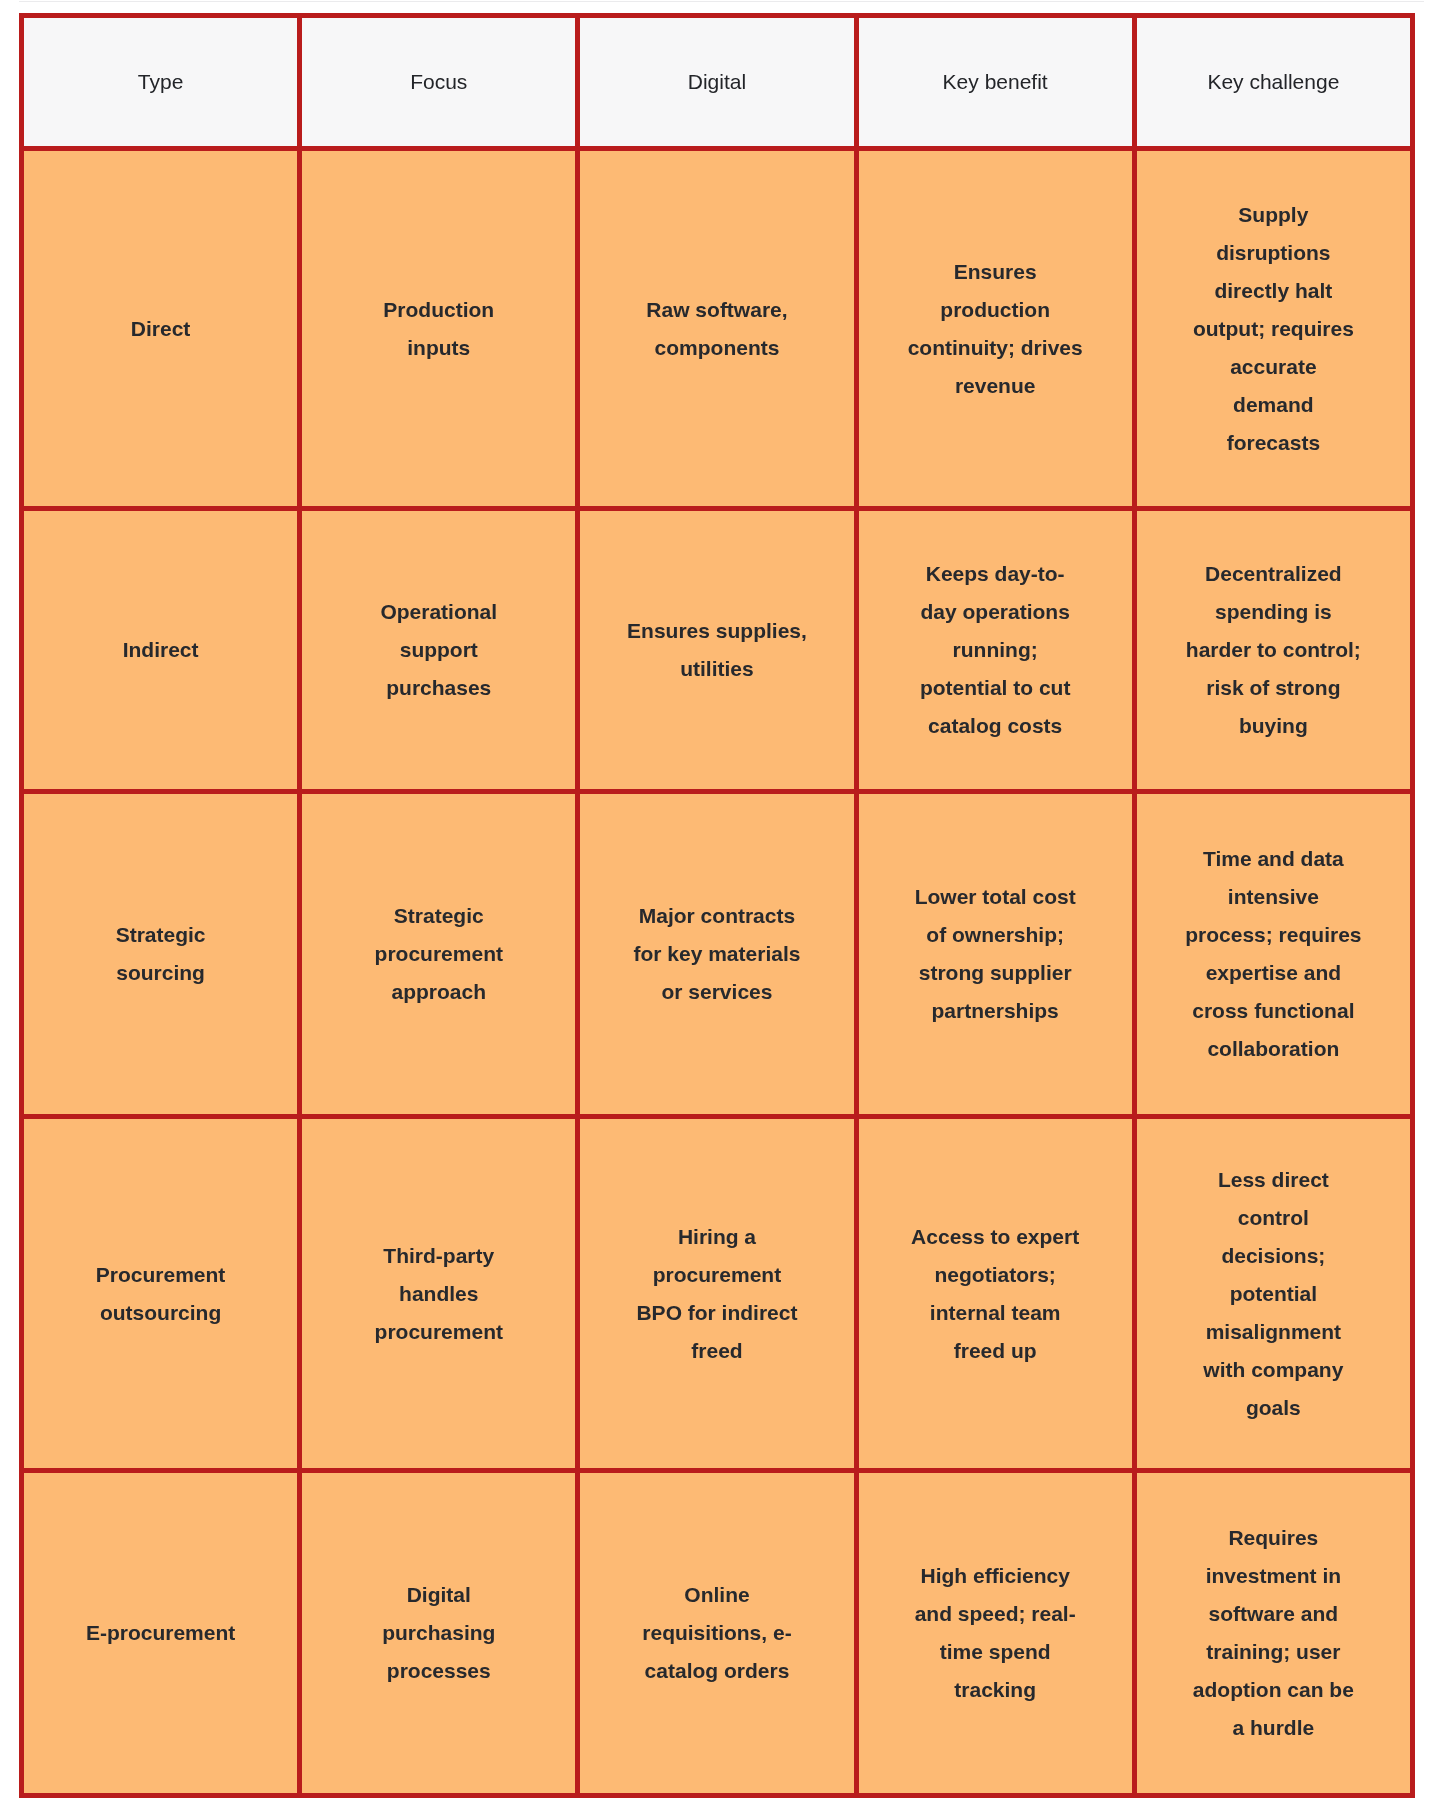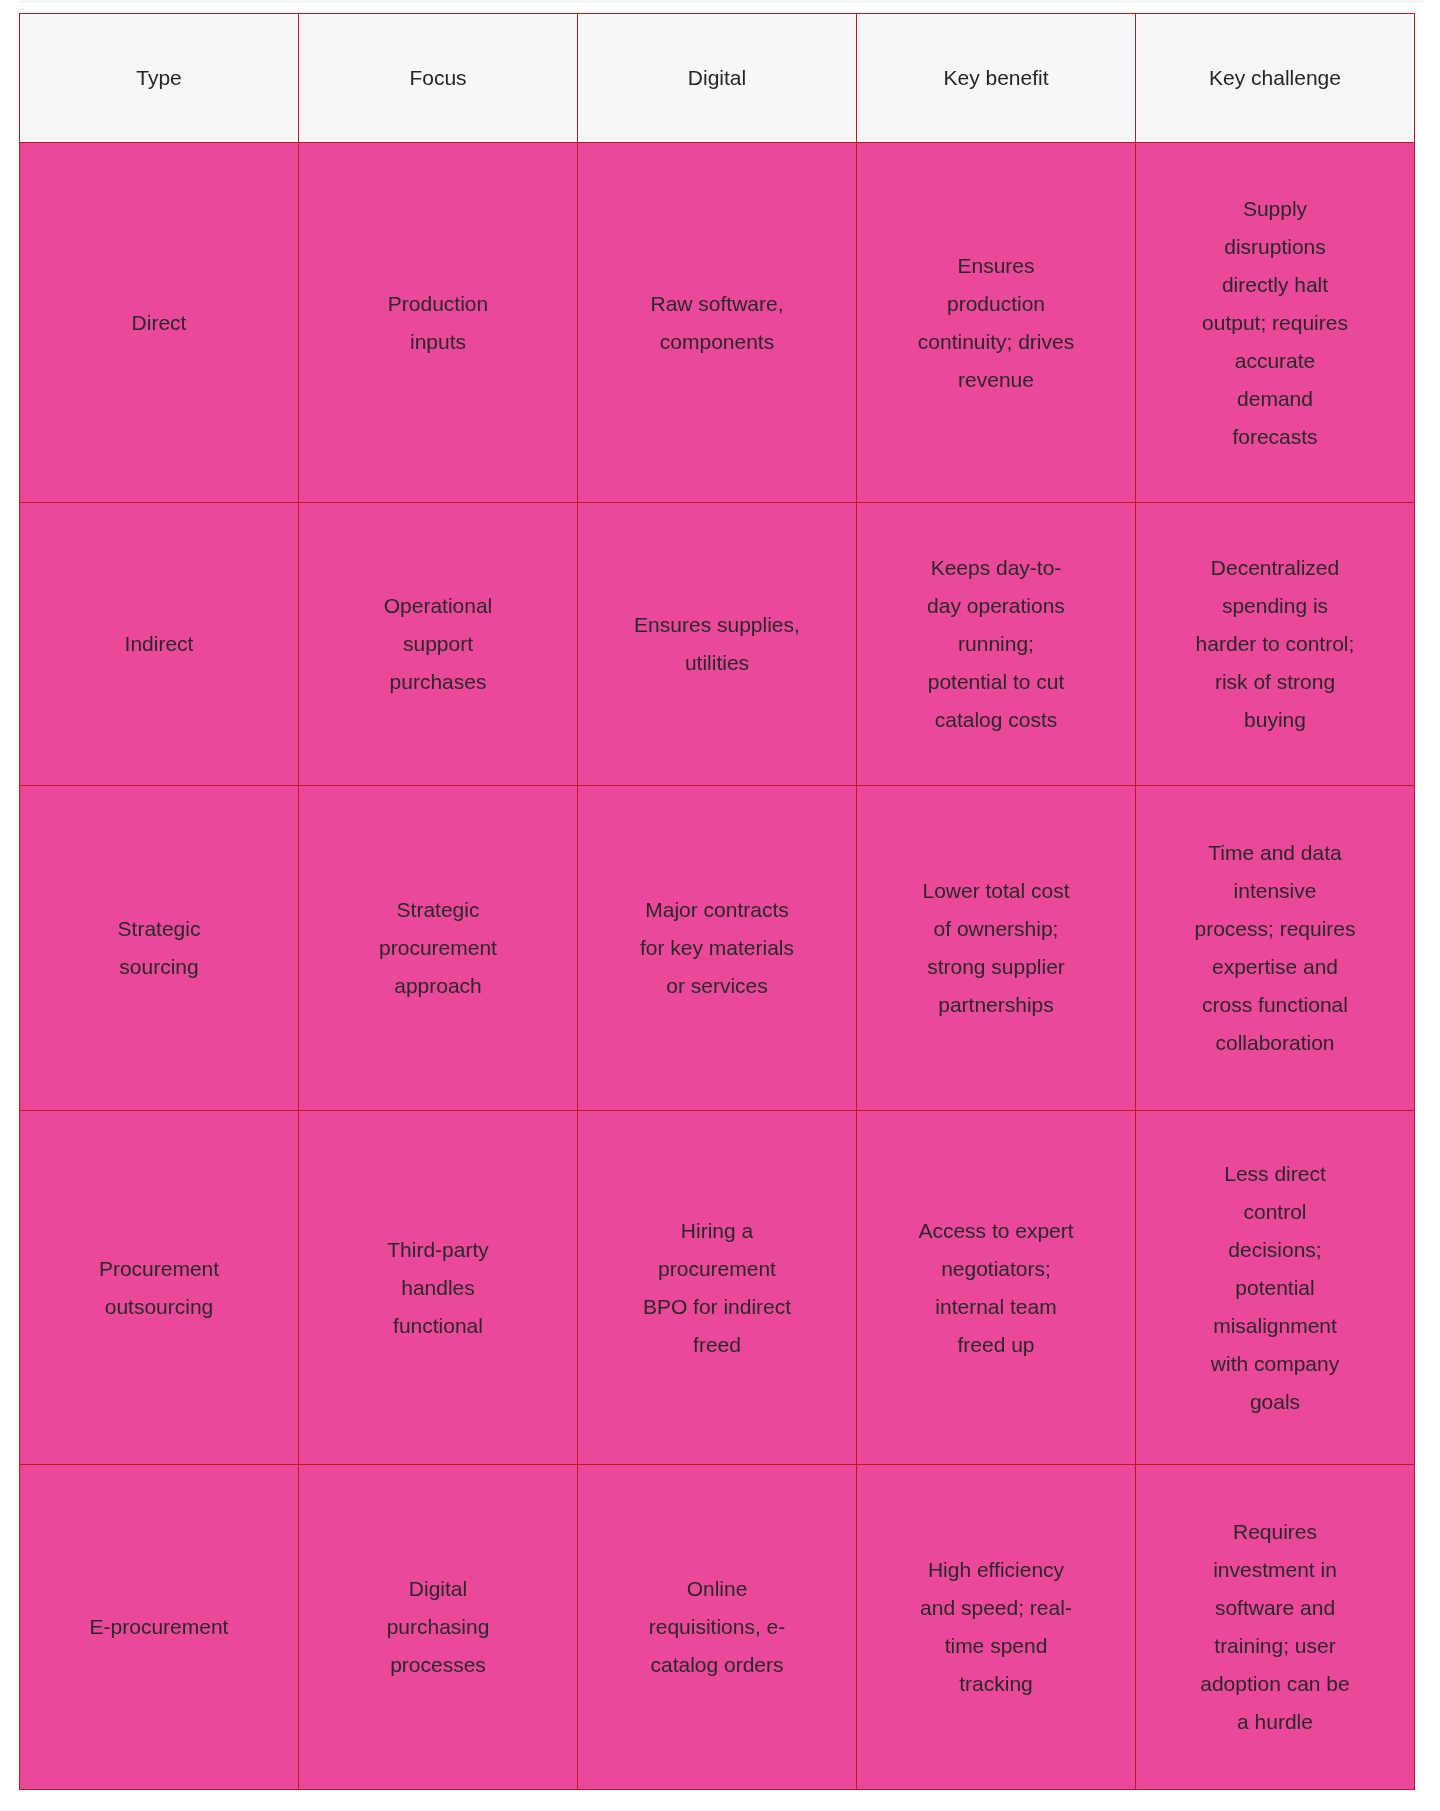--- a/index.html
+++ b/index.html
@@ -31,36 +31,36 @@
   table.proc-table {
     width: 100%;
     border-collapse: collapse;
     table-layout: fixed;
     border: 1px solid #dfe1e4;
     font-size: 21px;
     line-height: 38px;
   }
   table.proc-table th,
   table.proc-table td {
-    border: 1px solid #b91c1c;
+    border: 5px solid #b91c1c;
     text-align: center;
     vertical-align: middle;
     white-space: pre-line;
     padding: 0 36px;
     overflow: hidden;
   }
   table.proc-table thead th {
     background: #f7f7f8;
     font-weight: 500;
     color: #232529;
     height: 128px;
   }
   table.proc-table tbody td {
-    background: #ec4899;
-    font-weight: 400;
+    background: #fdba74;
+    font-weight: 700;
     margin-top: 20px;
   }
   tbody tr:nth-child(1) { height: 360px; }
   tbody tr:nth-child(2) { height: 283px; }
   tbody tr:nth-child(3) { height: 325px; }
   tbody tr:nth-child(4) { height: 354px; }
   tbody tr:nth-child(5) { height: 325px; }
 </style>
 </head>
 <body>
@@ -140,21 +140,21 @@
 process; requires
 expertise and
 cross functional
 collaboration</td>
       </tr>
       <tr>
         <td>Procurement
 outsourcing</td>
         <td>Third-party
 handles
-functional</td>
+procurement</td>
         <td>Hiring a
 procurement
 BPO for indirect
 freed</td>
         <td>Access to expert
 negotiators;
 internal team
 freed up</td>
         <td>Less direct
 control

